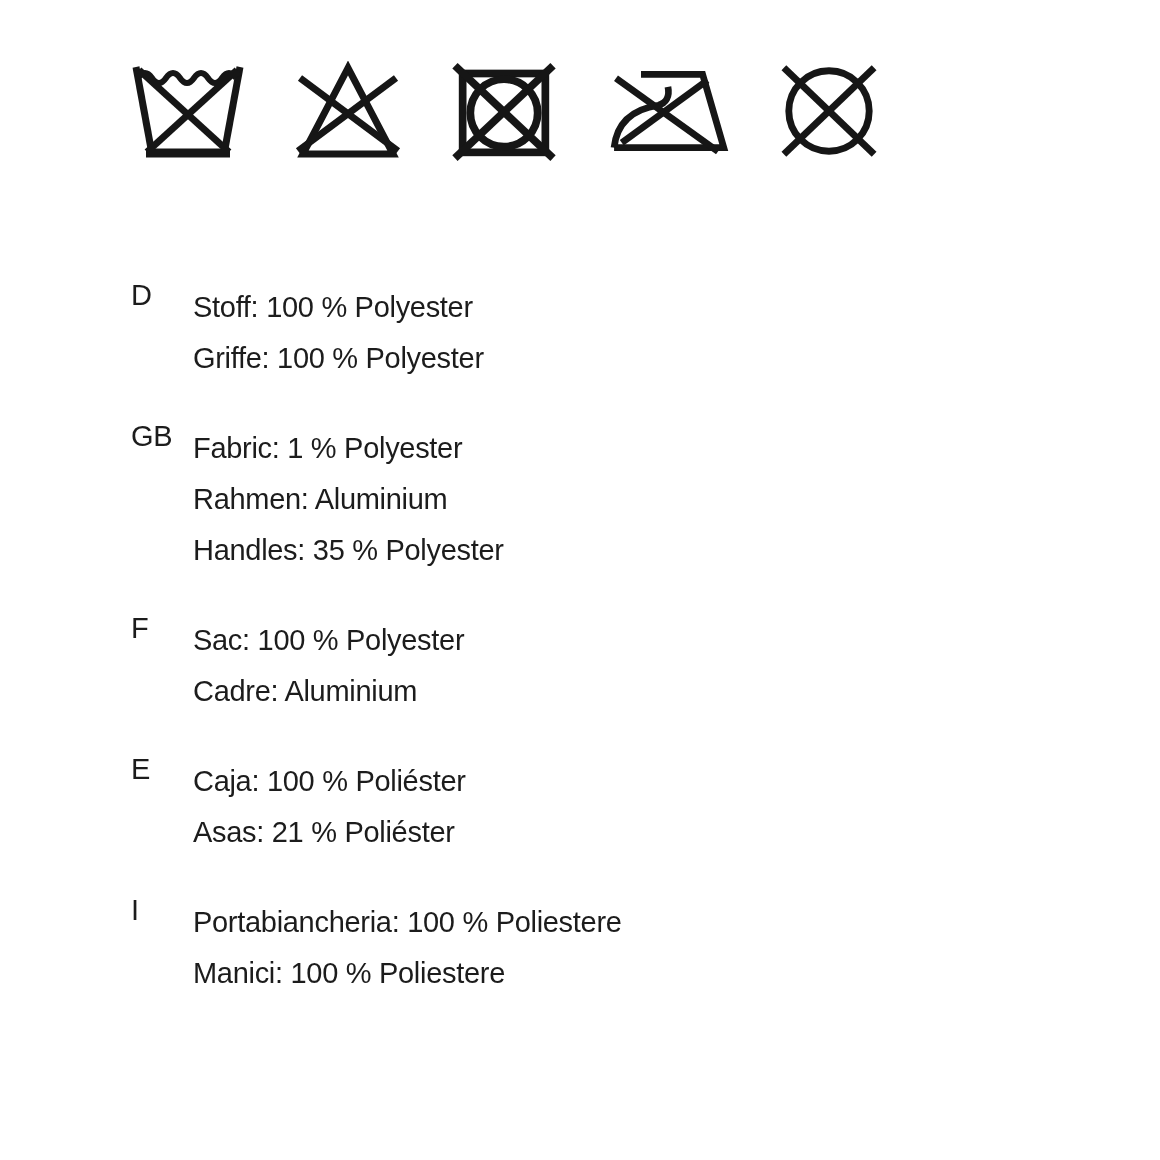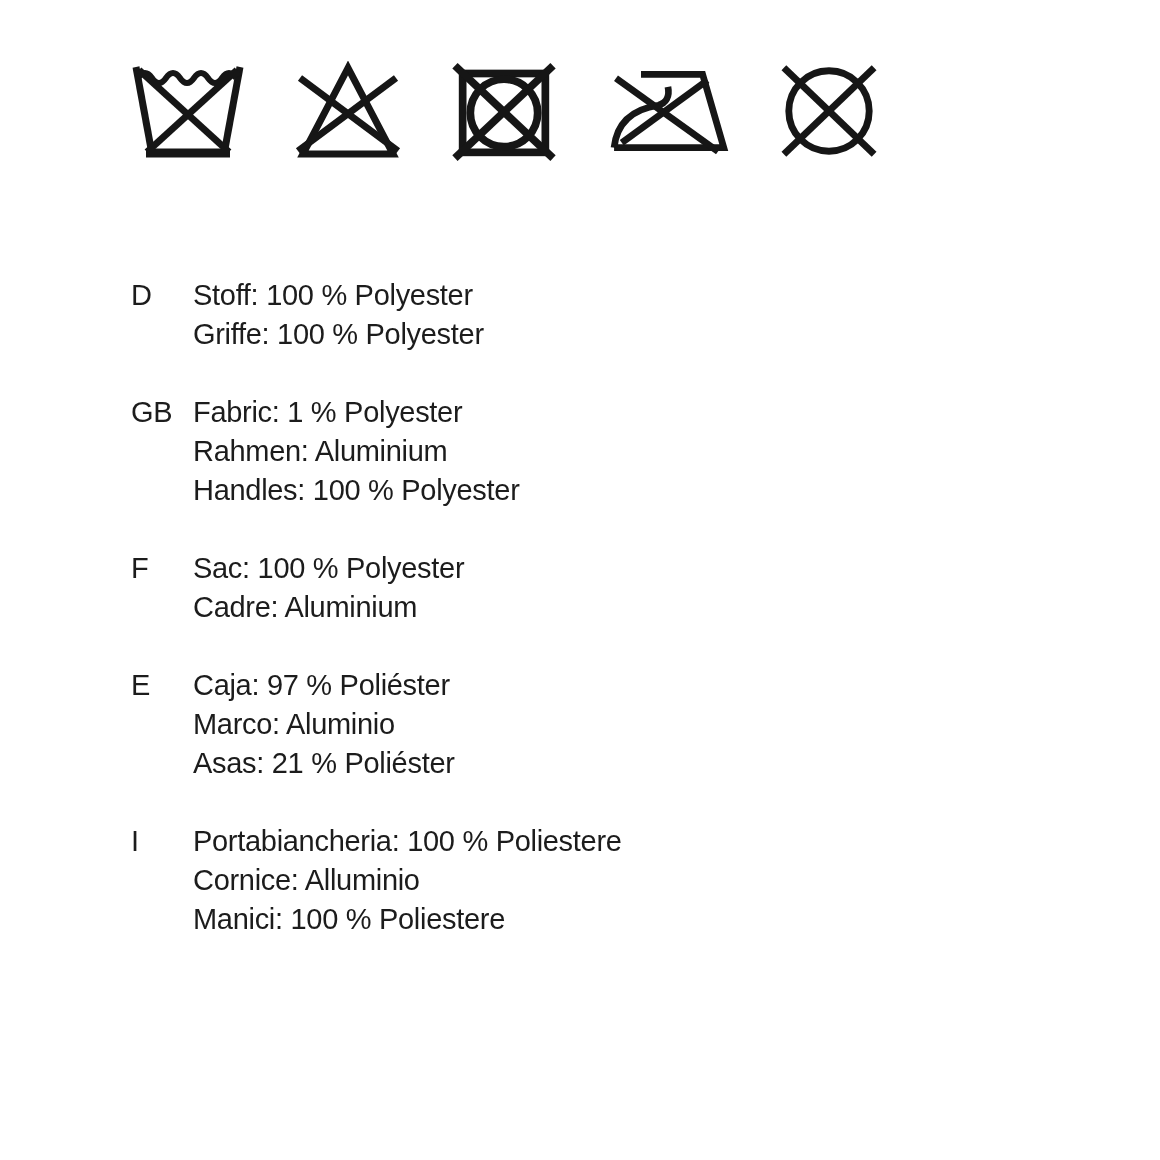--- a/index.html
+++ b/index.html
@@ -45,20 +45,21 @@
     line-height: 39px;
     letter-spacing: -0.3px;
   }
   .lines {
     font-size: 29px;
     line-height: 39px;
     letter-spacing: -0.3px;
   }
   .line {
     white-space: nowrap;
+    margin-top: 12px;
   }
 </style>
 </head>
 <body>
 
 <div class="symbols-row">
 
   <span class="care-symbol">
     <svg width="120" height="100" viewBox="0 0 120 100" fill="none" stroke="#161616" stroke-width="7">
       <path d="M8,6 L24,93"></path>
@@ -114,43 +115,41 @@
       <div class="line">Stoff: 100 % Polyester</div>
       <div class="line">Griffe: 100 % Polyester</div>
     </div>
   </div>
 
   <div class="section">
     <div class="lang-label">GB</div>
     <div class="lines">
       <div class="line">Fabric: 1 % Polyester</div>
       <div class="line">Rahmen: Aluminium</div>
-      <div class="line">Handles: 100 % Polyester</div>
+      <div class="line">Handles: 35 % Polyester</div>
     </div>
   </div>
 
   <div class="section">
     <div class="lang-label">F</div>
     <div class="lines">
       <div class="line">Sac: 100 % Polyester</div>
       <div class="line">Cadre: Aluminium</div>
     </div>
   </div>
 
   <div class="section">
     <div class="lang-label">E</div>
     <div class="lines">
-      <div class="line">Caja: 97 % Poliéster</div>
-      <div class="line">Marco: Aluminio</div>
+      <div class="line">Caja: 100 % Poliéster</div>
       <div class="line">Asas: 21 % Poliéster</div>
     </div>
   </div>
 
   <div class="section">
     <div class="lang-label">I</div>
     <div class="lines">
       <div class="line">Portabiancheria: 100 % Poliestere</div>
-      <div class="line">Cornice: Alluminio</div>
       <div class="line">Manici: 100 % Poliestere</div>
     </div>
   </div>
 
 </div>
 
 </body></html>

